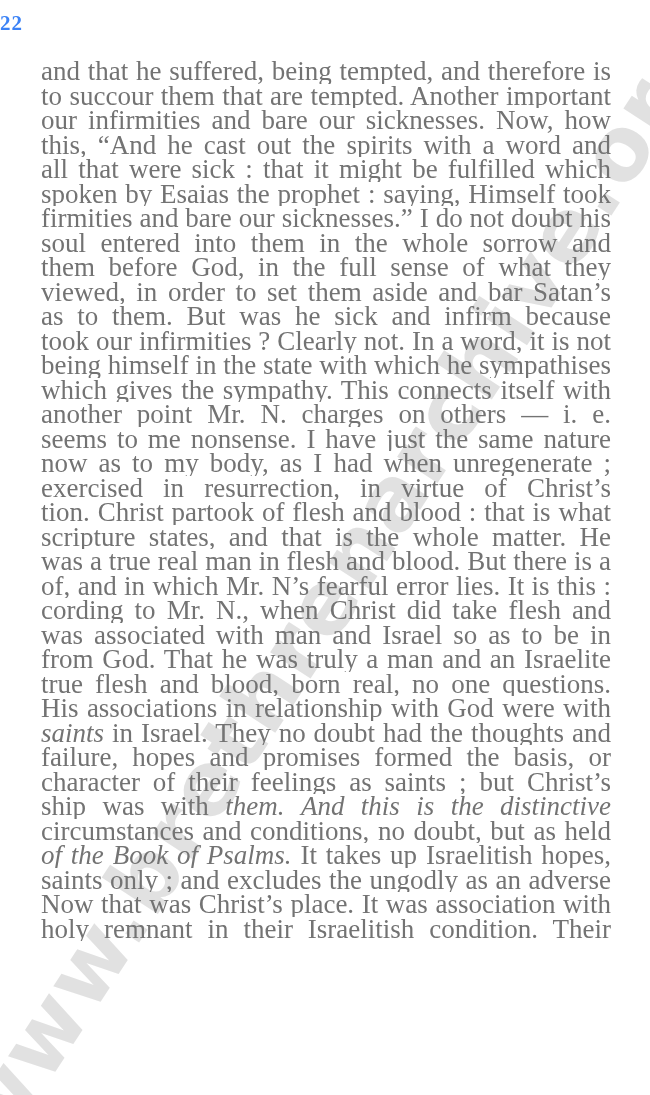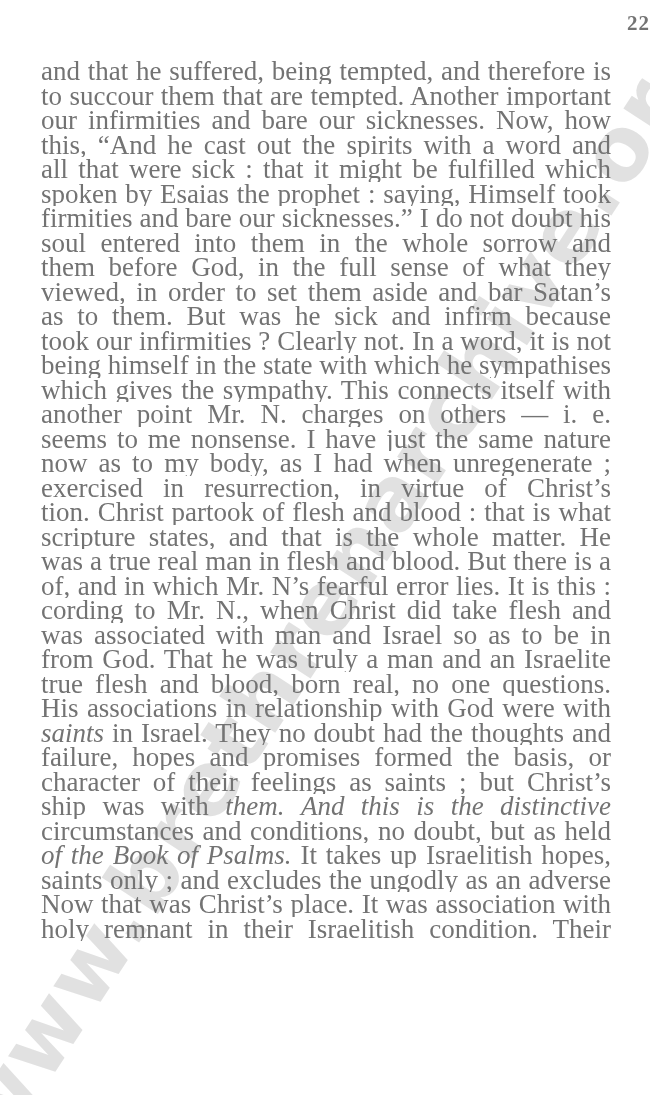--- a/index.html
+++ b/index.html
@@ -27,24 +27,24 @@
     color: rgba(175, 175, 175, 0.38);
     white-space: nowrap;
     z-index: 0;
     user-select: none;
   }
   .page-number {
     position: absolute;
     top: 11px;
     left: 0;
     width: 100%;
-    text-align: right;
+    text-align: left;
     font-size: 21px;
     font-weight: bold;
-    color: #737373;
+    color: #3b82f6;
     z-index: 1;
     letter-spacing: 1px;
   }
   .text-block {
     position: absolute;
     top: 59px;
     left: 41px;
     width: 570px;
     z-index: 1;
   }

